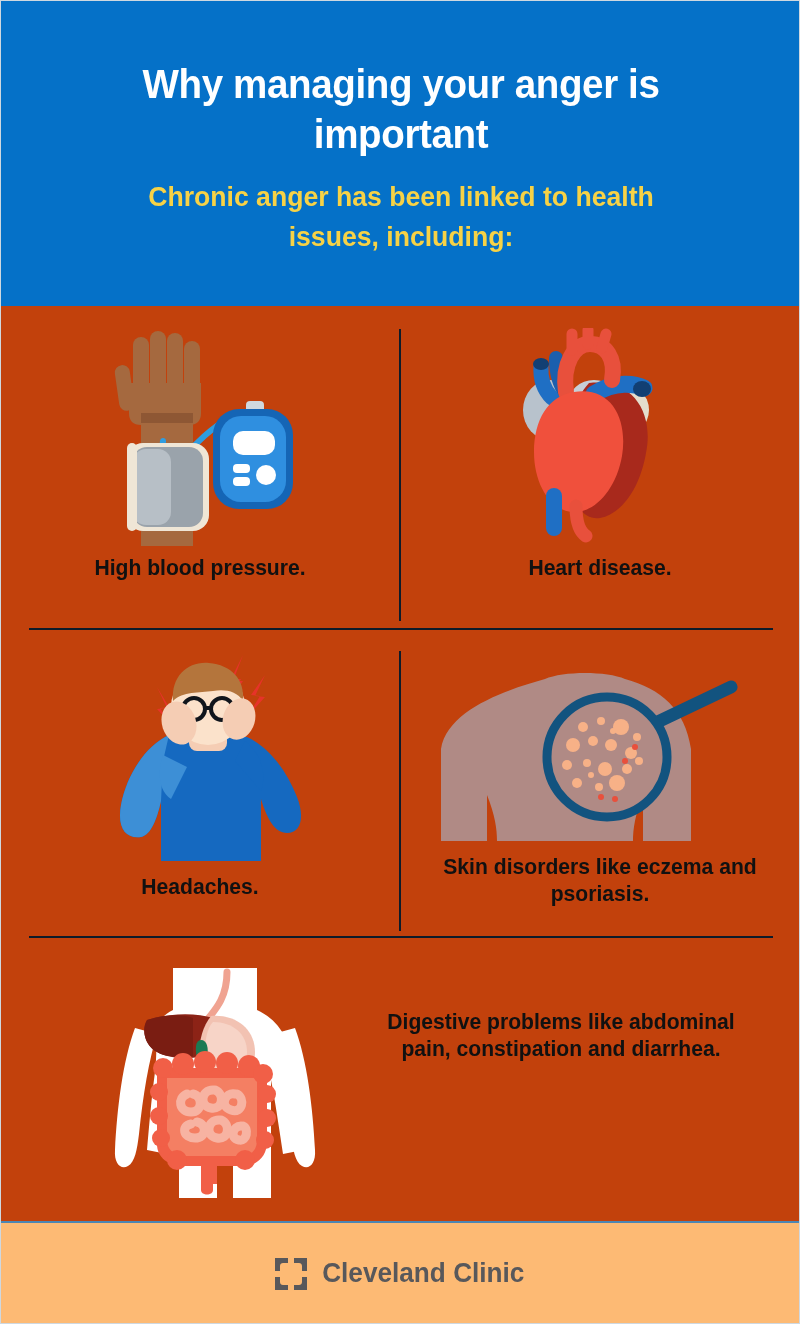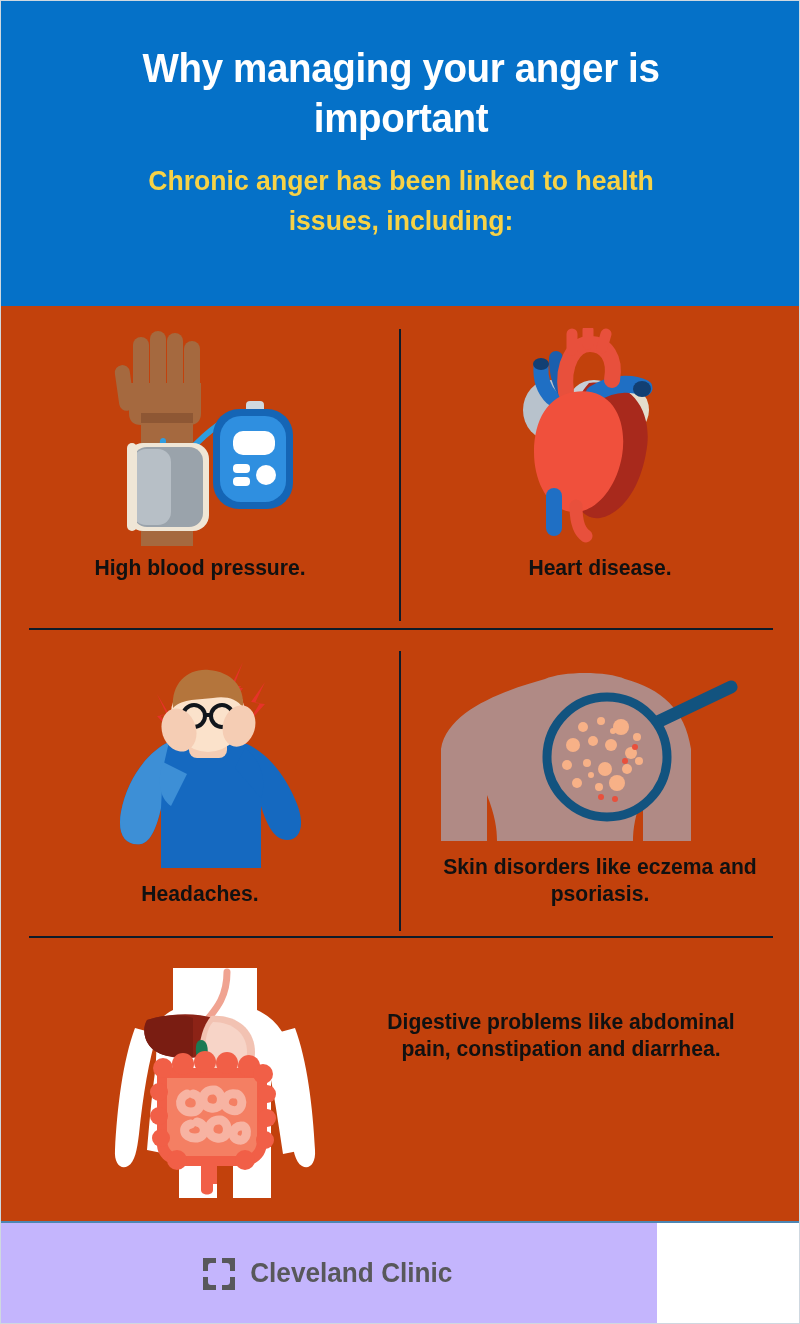--- a/index.html
+++ b/index.html
@@ -25,21 +25,21 @@
     position: absolute;
     left: 0; top: 0;
     width: 800px;
     height: 364px;
     background: #0571c8;
     box-sizing: border-box;
     display: flex;
     flex-direction: column;
     align-items: center;
     justify-content: flex-start;
-    padding-top: 42px;
+    padding-top: 58px;
   }
   .header-title {
     color: #ffffff;
     font-family: "Liberation Sans Narrow", "Liberation Sans", sans-serif;
     font-weight: bold;
     font-size: 41px;
     line-height: 1.22;
     letter-spacing: -0.4px;
     text-align: center;
     width: 560px;
@@ -103,23 +103,23 @@
     transform: scaleX(0.96);
   }
   .art {
     position: absolute;
   }
 
   
   .footer {
     position: absolute;
     left: 0; top: 1222px;
-    width: 656px;
+    width: 800px;
     height: 101px;
-    background: #c4b5fd;
+    background: #fdba74;
     display: flex;
     align-items: center;
     justify-content: center;
   }
   .logo-wrap {
     display: flex;
     align-items: center;
     gap: 11px;
   }
   .logo-text {
@@ -208,21 +208,21 @@
 
         <path d="M80 64 C118 58, 134 92, 128 128 C122 162, 100 186, 78 184
                  C56 182, 40 156, 40 124 C40 92, 54 68, 80 64 Z" fill="#f0503c"></path>
 
         <path d="M60 168 L60 200" stroke="#1f6fc4" stroke-width="16" stroke-linecap="round"></path>
         <path d="M82 178 C82 196, 86 204, 92 208" stroke="#e8503c" stroke-width="13" fill="none" stroke-linecap="round"></path>
       </svg>
       <div class="cell-label" style="top:248px;">Heart disease.</div>
     </div>
 
-    <div class="cell" style="left:0px; top:336px; width:398px; height:308px;text-decoration:underline;">
+    <div class="cell" style="left:0px; top:329px; width:398px; height:308px;text-decoration:underline;">
       <svg class="art" style="left:90px; top:14px;" width="220" height="212" viewBox="0 0 220 212">
 
         <path d="M152 6 L140 30 L150 30 L136 56 L152 32 L142 32 Z" fill="#e63329"></path>
         <path d="M174 26 L160 46 L169 47 L156 68 L174 48 L164 47 Z" fill="#e63329"></path>
         <path d="M66 38 L78 58 L69 59 L82 78 L66 60 L76 59 Z" fill="#e63329"></path>
 
         <path d="M78 86 C56 96, 36 124, 30 156 C26 178, 34 190, 50 188
                  C60 186, 66 170, 70 152 L70 212 L170 212 L170 150
                  C176 170, 184 184, 196 184 C210 184, 214 168, 206 148
                  C196 122, 178 98, 156 88 Z" fill="#1569c0"></path>

